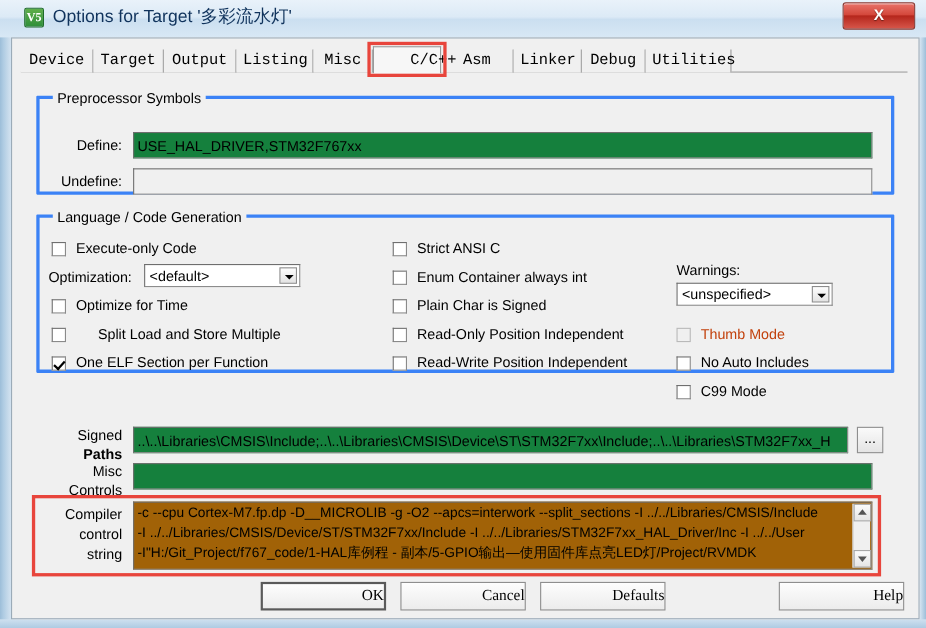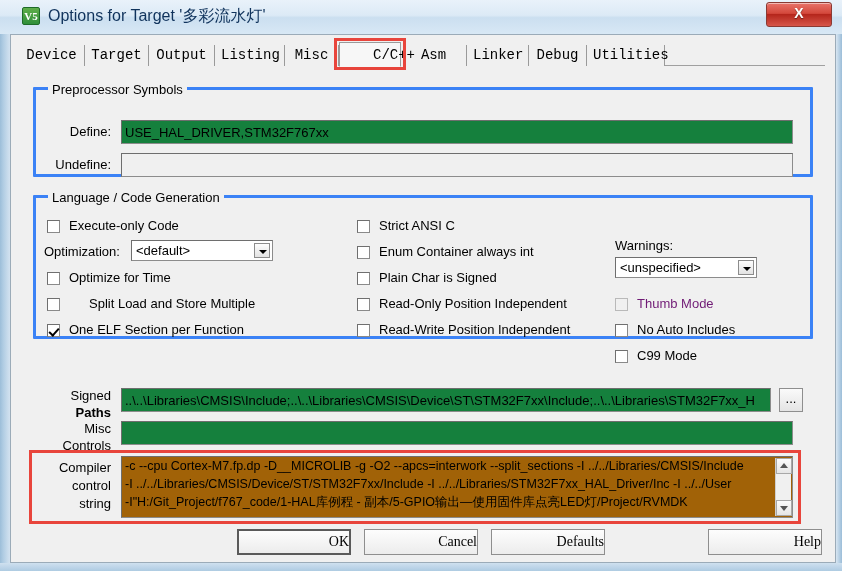--- a/index.html
+++ b/index.html
@@ -93,21 +93,21 @@
     position:absolute;border:3px solid #3b82f6;box-sizing:border-box;
     border-radius:1px;
   }
   .group > .gtitle{
     position:absolute;top:-8px;left:12px;background:#f0f0f0;
     padding:0 4px;font-size:13px;color:#000;white-space:nowrap;
   }
   
   .lbl{position:absolute;font-size:13px;color:#000;white-space:nowrap;}
   .lbl.r{text-align:right;}
-  .lbl.dis{color:#701a75;}
+  .lbl.dis{color:#c2410c;}
   .field{
     position:absolute;background:#15803d;box-sizing:border-box;
     border:1px solid #8c8c8c;border-top-color:#6e6e6e;border-left-color:#6e6e6e;
     font-size:13px;color:#000;padding:2px 3px;overflow:hidden;white-space:nowrap;
     cursor:text;
   }
   .field.gray{background:#f0f0f0;}
   .cb{
     position:absolute;width:13px;height:13px;background:#fff;
     border:1px solid #8a8a8a;border-top-color:#6f6f6f;border-left-color:#6f6f6f;

